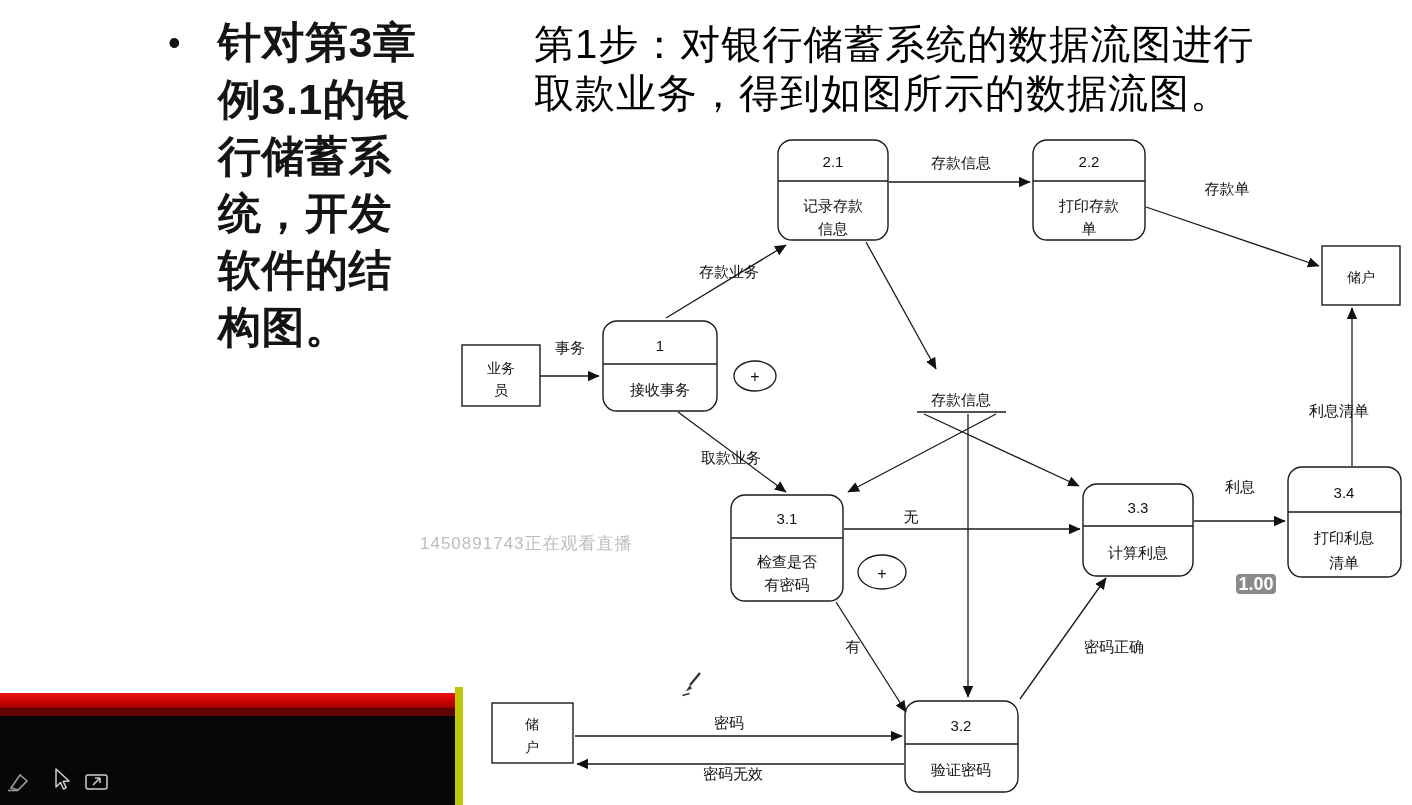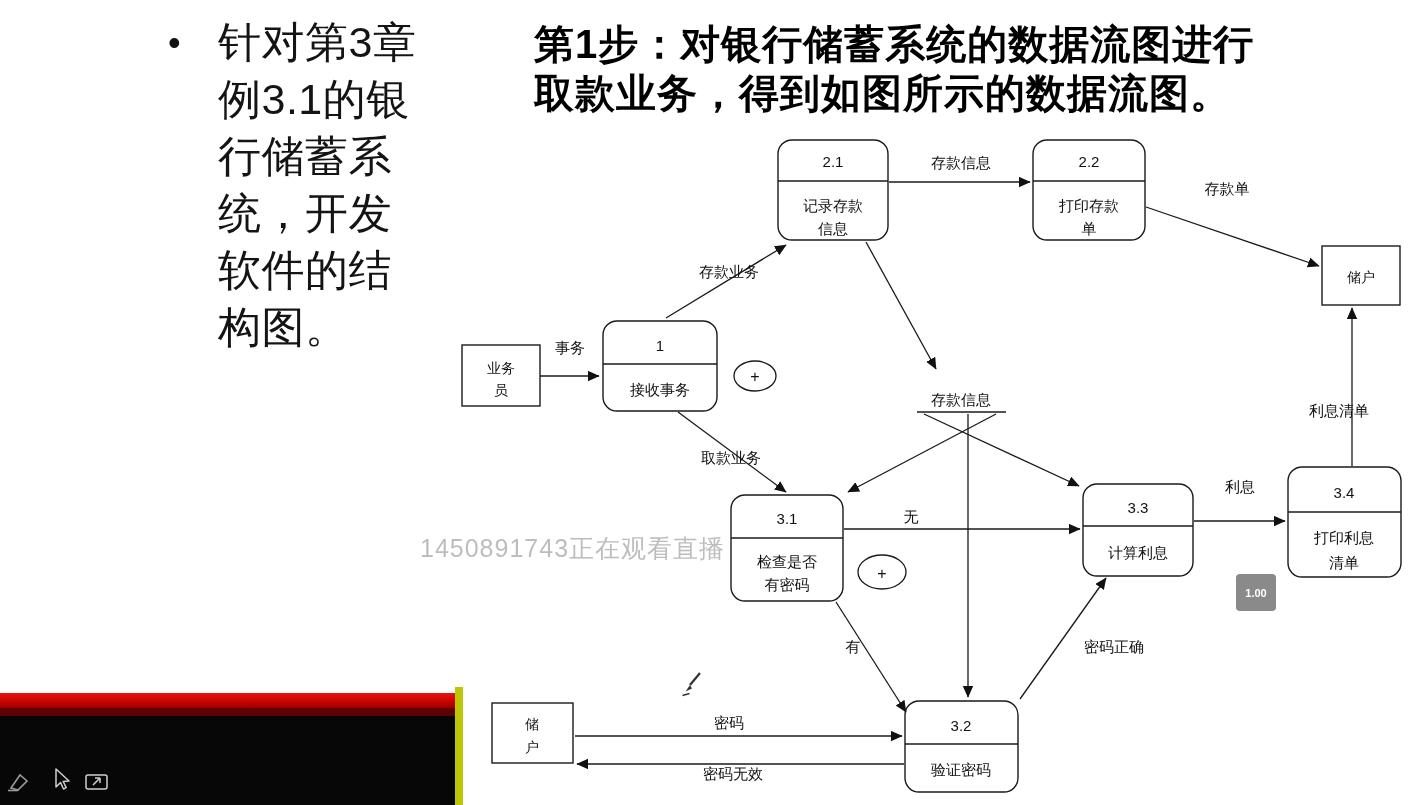--- a/index.html
+++ b/index.html
@@ -9,38 +9,38 @@
     background:#ffffff; overflow:hidden;
   }
   .stage { position:relative; width:1412px; height:805px; background:#fff; }
   .abs { position:absolute; }
 
   
   .bullet-marker { position:absolute; left:168px; top:22px; font-size:36px; color:#111; }
   .bullet-text {
     position:absolute; left:218px; top:14px; width:214px;
     font-size:43px; line-height:57px; color:#141414;
-    word-break:break-all; letter-spacing:0.5px;
+    word-break:break-all; letter-spacing:0.5px;font-weight:bold;
   }
   .slide-title {
     position:absolute; left:534px; top:20px;
-    font-size:40px; font-weight:700; line-height:49px;
+    font-size:40px; font-weight:400; line-height:49px;
     letter-spacing:1px; color:#000;
   }
 
   
   .watermark {
     position:absolute; left:420px; top:532px;
-    font-size:25px; letter-spacing:1px;
+    font-size:17px; letter-spacing:1px;
     color:rgba(185,185,185,0.95); text-shadow:0 0 2px #fff;
   }
   .speed-badge {
-    position:absolute; left:1236px; top:574px; width:40px; height:37px;
+    position:absolute; left:1236px; top:574px; width:40px; height:20px;
     background:rgba(112,112,112,0.82); border-radius:4px;
-    color:#fff; font-size:11px; font-weight:700;
+    color:#fff; font-size:18px; font-weight:700;
     display:flex; align-items:center; justify-content:center;
   }
 
   
   .red-bar { position:absolute; left:0; top:693px; width:458px; height:15px;
     background:linear-gradient(180deg,#ec1212 0%,#c60202 60%,#9b0000 100%); }
   .maroon-bar { position:absolute; left:0; top:708px; width:458px; height:9px; background:#5e0202; }
   .black-area { position:absolute; left:0; top:716px; width:458px; height:89px; background:#070707; }
   .yellow-strip { position:absolute; left:455px; top:687px; width:8px; height:118px; background:#bcc705; }
   .tool { position:absolute; width:30px; height:30px; }

